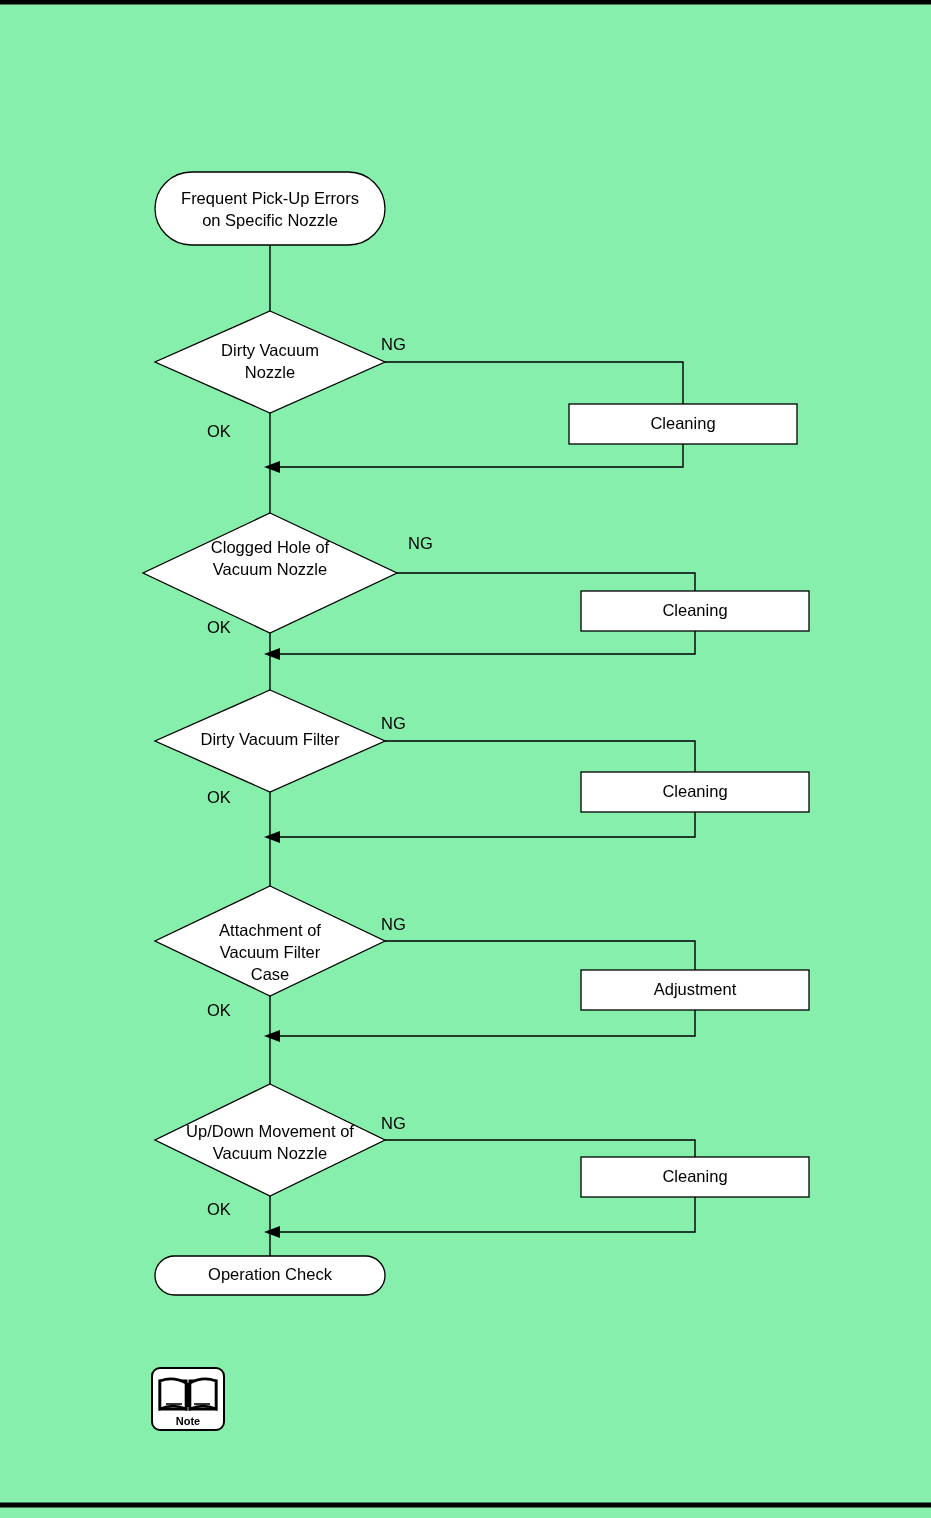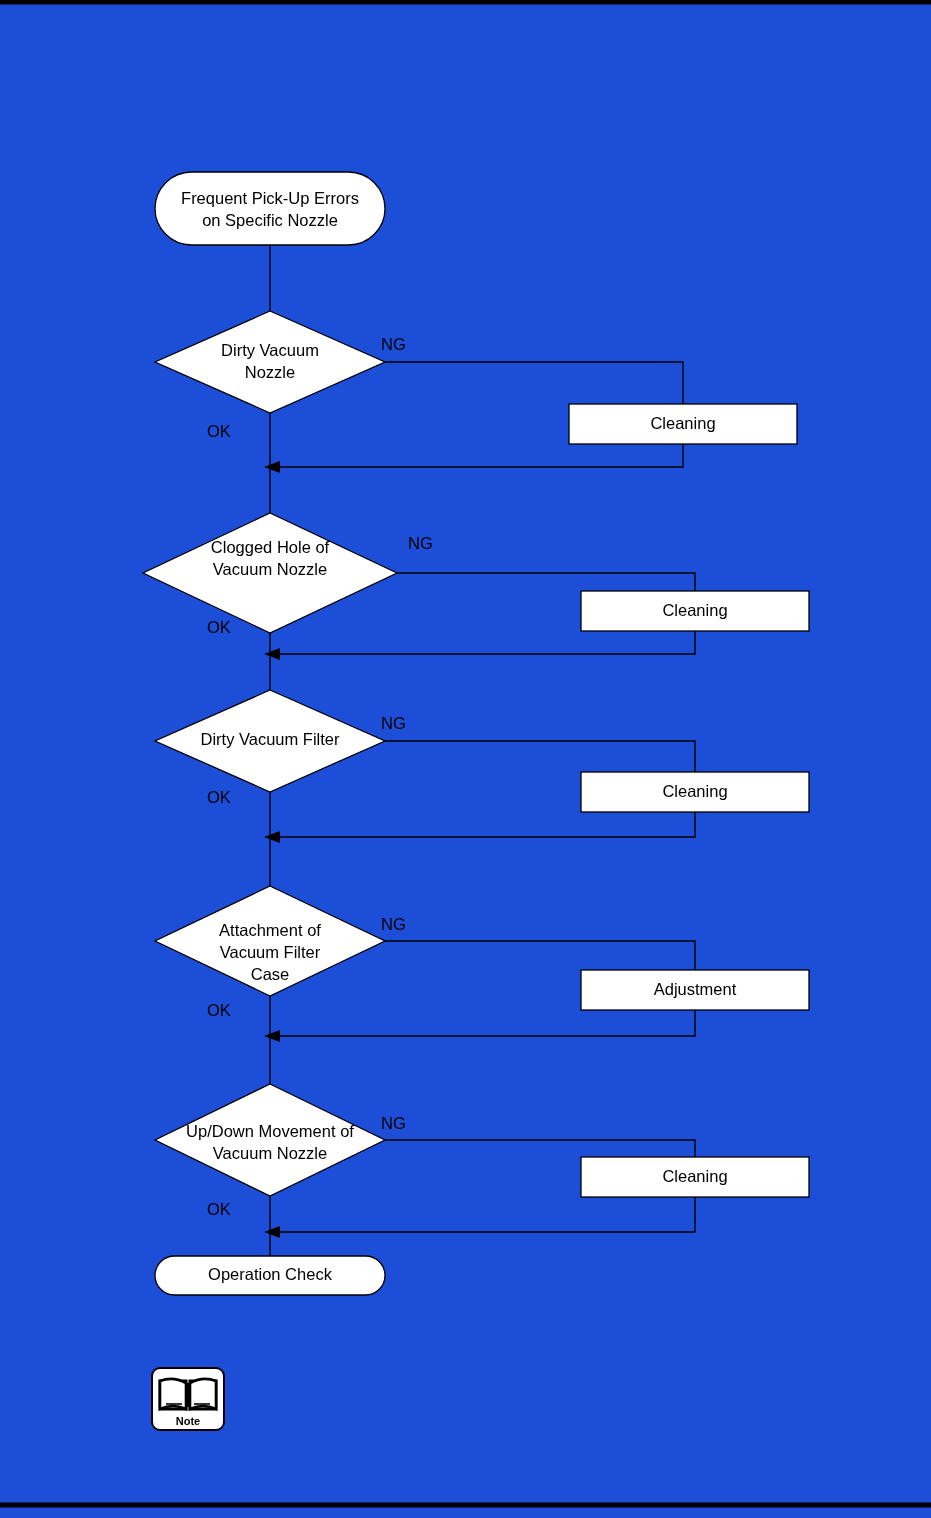--- a/index.html
+++ b/index.html
@@ -8,21 +8,21 @@
     background: #ffffff;
   }
   body {
     font-family: "Liberation Sans", sans-serif;
     color: #000000;
   }
   #page {
     position: relative;
     width: 931px;
     height: 1518px;
-    background: #1d4ed8;
+    background: #86efac;
     overflow: hidden;
   }
   #flow-svg {
     position: absolute;
     left: 0;
     top: 0;
     width: 931px;
     height: 1518px;
   }
   .shape-text {

